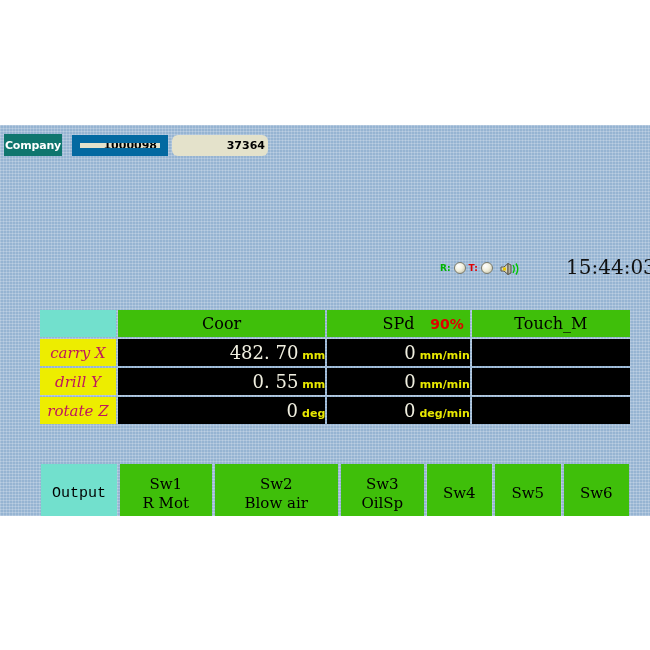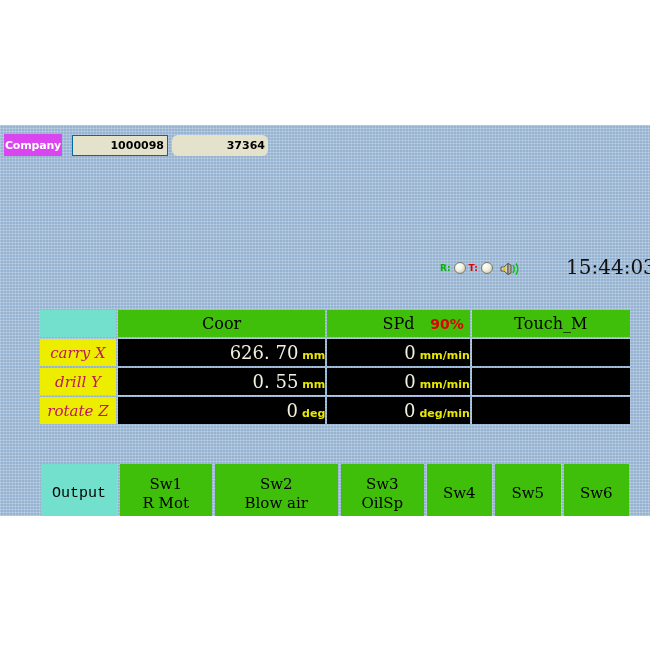--- a/index.html
+++ b/index.html
@@ -11,31 +11,31 @@
     background-image:
       repeating-linear-gradient(0deg, rgba(255,255,255,.22) 0 1px, rgba(0,0,0,0) 1px 3px),
       repeating-linear-gradient(90deg, rgba(255,255,255,.18) 0 1px, rgba(0,0,0,0) 1px 3px);
     overflow:hidden;
   }
 
   
   #hdr{position:absolute;left:0;top:0;width:650px;height:43px;}
   #company{
     position:absolute;left:4px;top:134px;width:58px;height:22px;
-    background:#d946ef;color:#fff;font-size:11px;font-weight:bold;
+    background:#0f766e;color:#fff;font-size:11px;font-weight:bold;
     font-family:"DejaVu Sans",sans-serif;
     display:flex;align-items:center;justify-content:center;letter-spacing:-.2px;
   }
   .numfld{
     position:absolute;top:135px;height:21px;background:#e4e2cb;
     font-family:"DejaVu Sans",sans-serif;font-size:11px;font-weight:bold;color:#000;
     display:flex;align-items:center;justify-content:flex-end;
     padding-right:3px;box-sizing:border-box;overflow:hidden;
   }
-  #fld1{left:72px;width:96px;border:1px solid #0369a1;}
+  #fld1{left:72px;width:96px;border:8px solid #0369a1;}
   #fld2{left:172px;width:96px;border-radius:6px;}
 
   #title{
     position:absolute;left:232px;top:131px;font-size:20px;color:#111;
     font-family:"DejaVu Serif",serif;letter-spacing:1px;white-space:nowrap;
   }
 
   #lamps{position:absolute;left:440px;top:136px;display:flex;align-items:center;gap:3px;}
   .ltag{font-family:"DejaVu Sans",sans-serif;font-size:9px;font-weight:bold;}
   .ltag.r{color:#00b400;}
@@ -126,21 +126,21 @@
           <div class="spd-wrap">
             <span>SPd</span>
             <span class="pct"><span>90</span><span>%</span></span>
           </div>
         </td>
         <td class="th-green">Touch_M</td>
       </tr>
 
       <tr>
         <td class="rowlab">carry X</td>
-        <td class="valcell"><span>626. 70</span><span class="unit">mm</span></td>
+        <td class="valcell"><span>482. 70</span><span class="unit">mm</span></td>
         <td class="valcell"><span>0</span><span class="unit">mm/min</span></td>
         <td class="blackcell"></td>
       </tr>
 
       <tr>
         <td class="rowlab">drill Y</td>
         <td class="valcell"><span>0. 55</span><span class="unit">mm</span></td>
         <td class="valcell"><span>0</span><span class="unit">mm/min</span></td>
         <td class="blackcell"></td>
       </tr>

